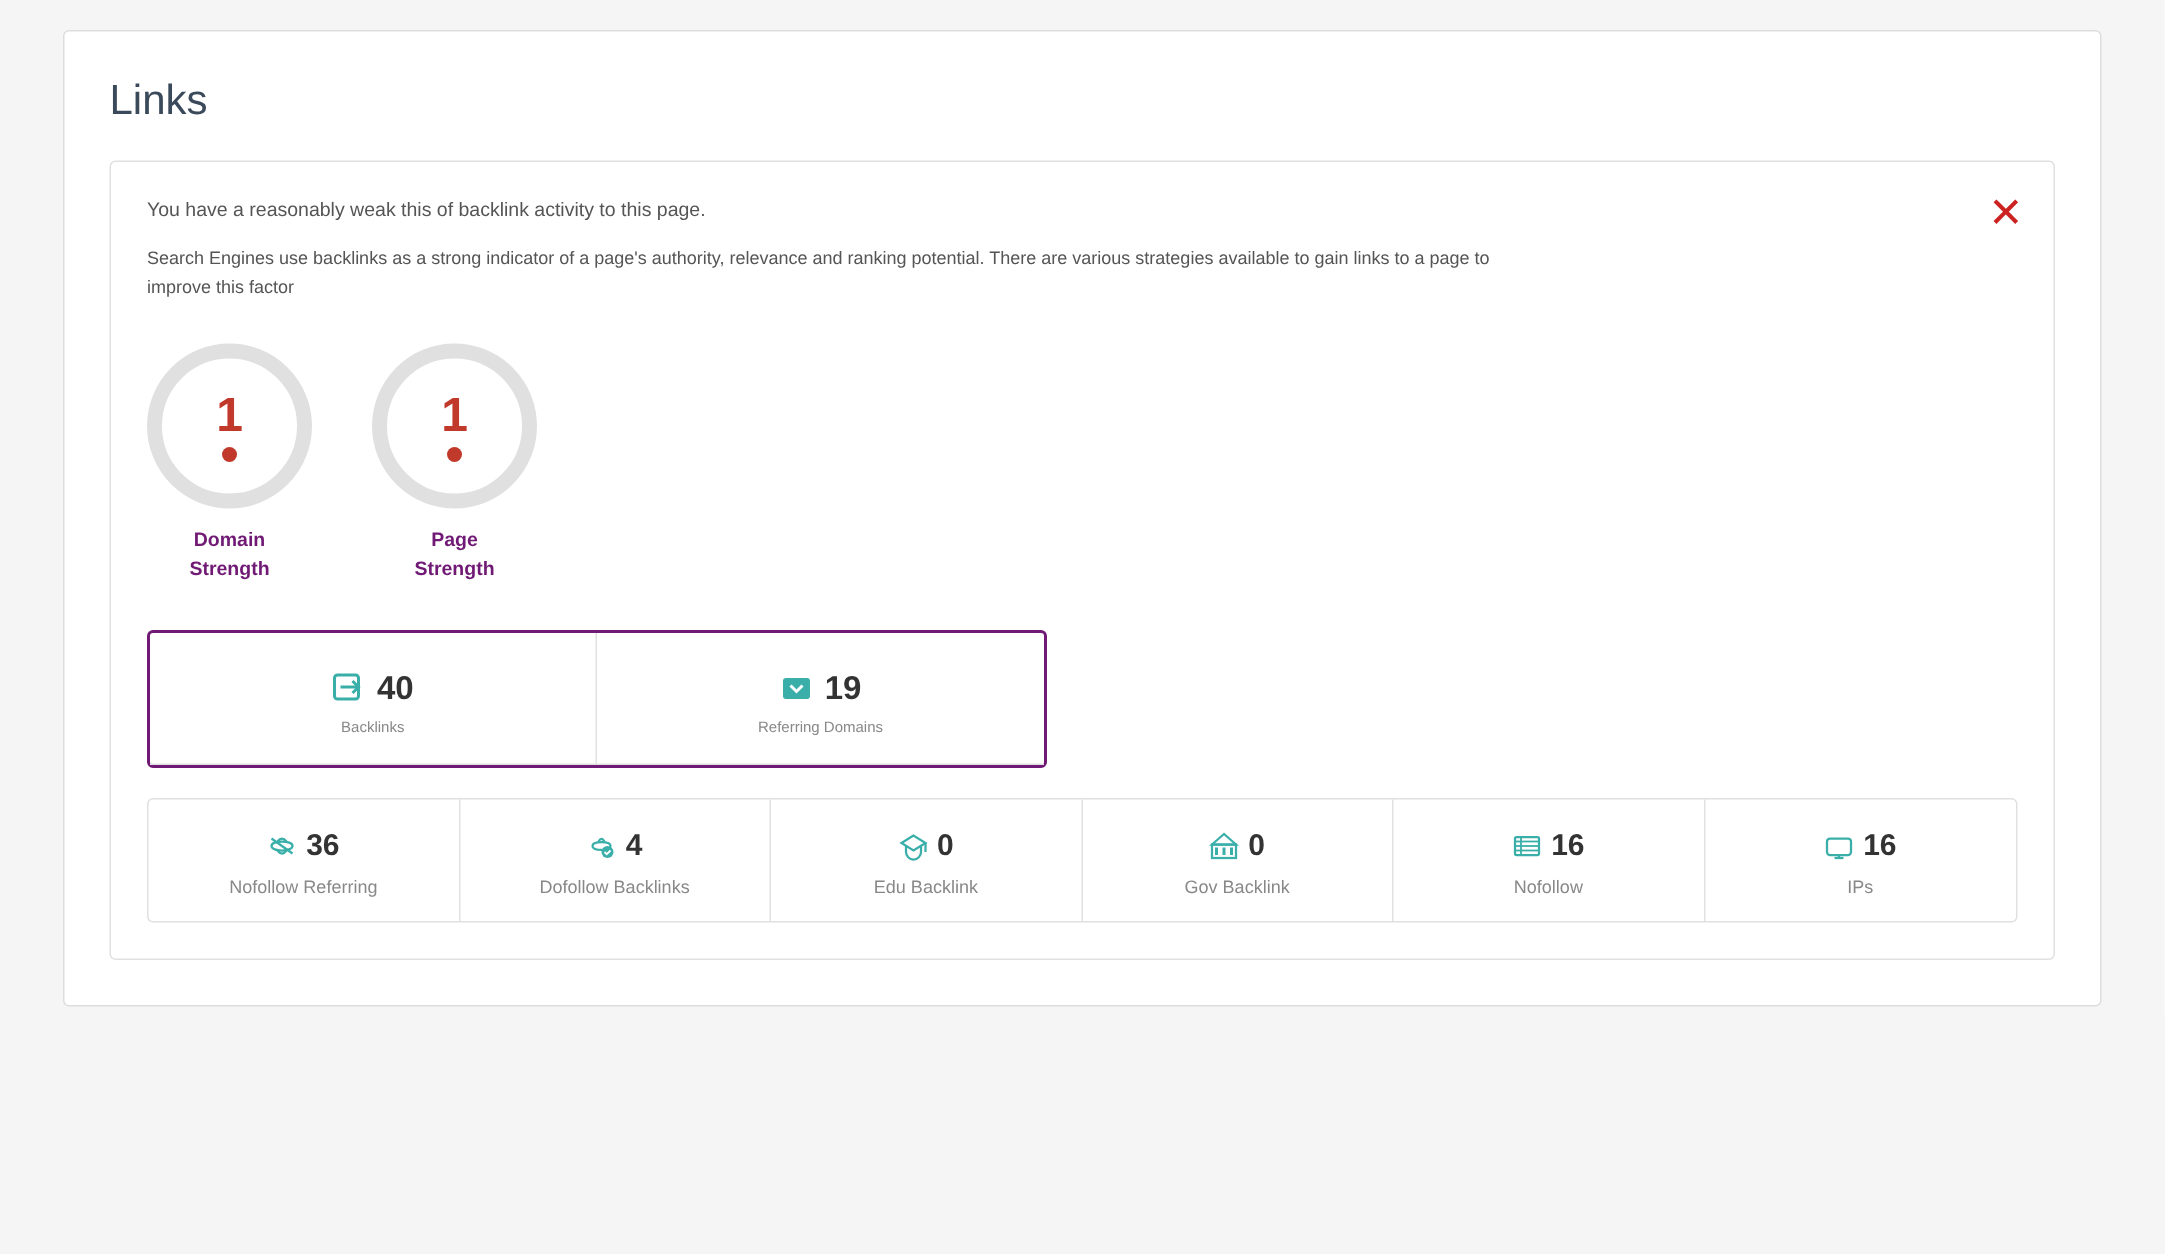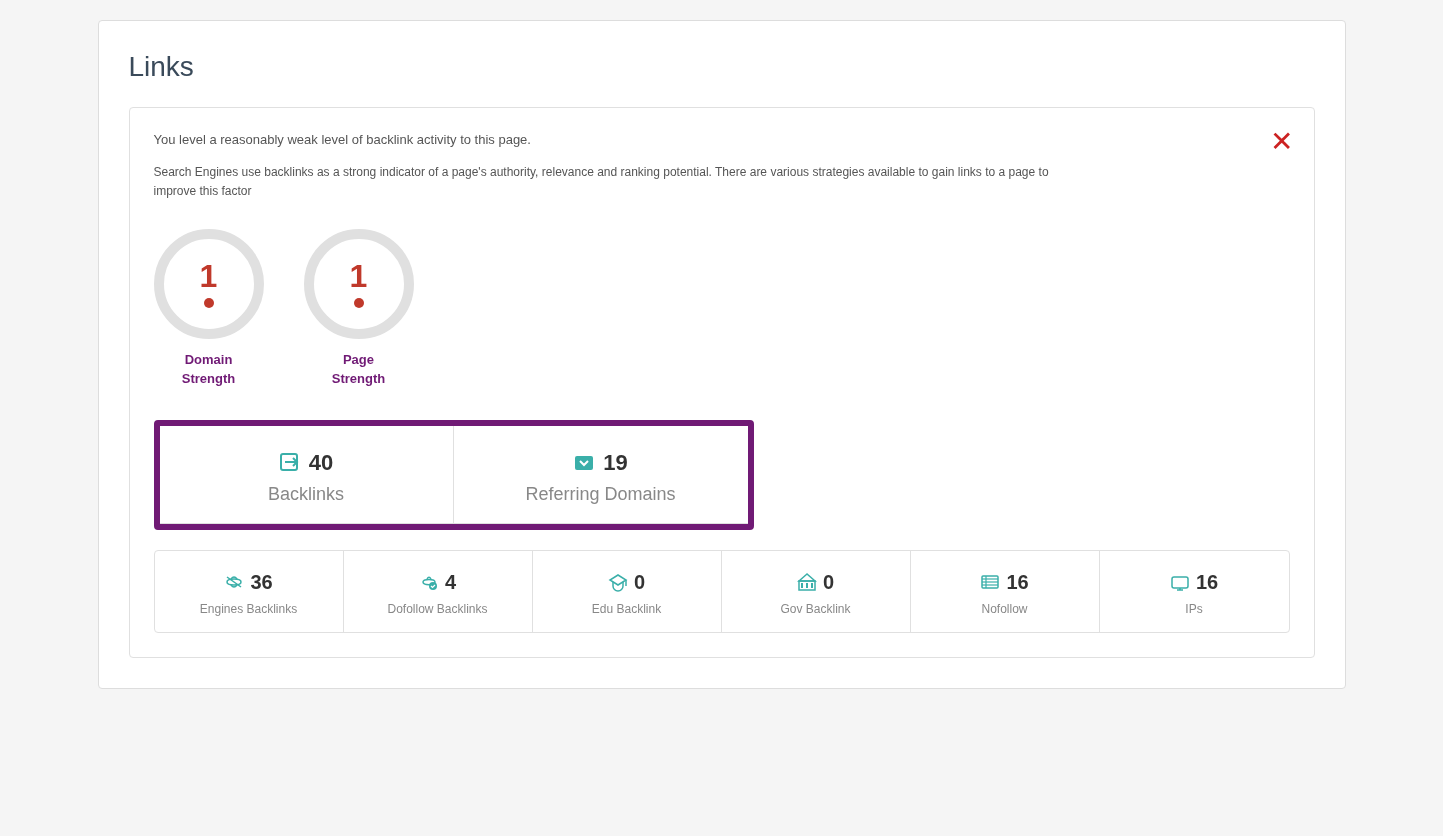--- a/index.html
+++ b/index.html
@@ -7,21 +7,21 @@
       background: #f5f5f5;
       font-family: 'Segoe UI', Arial, sans-serif;
       color: #333;
       min-height: 836px;
       display: flex;
       align-items: flex-start;
       justify-content: center;
       padding: 20px;
     }
     .page-wrapper {
-      width: 1248px;
+      width: 1359px;
       background: #fff;
       border: 1px solid #ddd;
       border-radius: 4px;
       padding: 30px 30px 30px 30px;
     }
     .page-title {
       font-size: 28px;
       font-weight: 400;
       color: #3a4a5a;
       margin-bottom: 24px;
@@ -103,21 +103,21 @@
     .gauge-label {
       font-size: 13px;
       font-weight: 700;
       color: #701a75;
       text-align: center;
       line-height: 1.4;
     }
     .metrics-grid {
       display: grid;
       grid-template-columns: 1fr 1fr;
-      border: 6px solid #701a75;
+      border: 2px solid #701a75;
       border-radius: 4px;
       margin-bottom: 20px;
       max-width: 600px;
     }
     .metric-cell {
       padding: 24px 20px 18px 20px;
       display: flex;
       flex-direction: column;
       align-items: center;
       justify-content: center;
@@ -136,21 +136,21 @@
     .metric-icon {
       color: #3aafa9;
       font-size: 20px;
     }
     .metric-number {
       font-size: 22px;
       font-weight: 600;
       color: #333;
     }
     .metric-label {
-      font-size: 18px;
+      font-size: 10px;
       color: #888;
       text-align: right;
     }
     .bottom-stats {
       display: grid;
       grid-template-columns: repeat(6, 1fr);
       border: 1px solid #e0e0e0;
       border-radius: 4px;
       margin-top: 0;
     }
@@ -192,21 +192,21 @@
   </style>
 </head>
 <body>
 
 <div class="page-wrapper">
   <h1 class="page-title">Links</h1>
 
   <div class="summary-card">
     <button class="close-btn">✕</button>
 
-    <div class="summary-subtitle">You level a reasonably weak level of backlink activity to this page.</div>
+    <div class="summary-subtitle">You have a reasonably weak this of backlink activity to this page.</div>
     <div class="summary-desc">
       <span>Search Engines use backlinks as a strong indicator of a page's authority, relevance and ranking potential. There are various strategies available to gain links to a page to improve this factor</span>
     </div>
 
     <div class="gauges-row">
       <div class="gauge-item">
         <div class="gauge-circle">
           <span class="gauge-value">1</span>
           <span class="gauge-dot"></span>
         </div>
@@ -256,21 +256,21 @@
           <span class="stat-icon icon-svg">
             <svg width="20" height="20" viewBox="0 0 20 20" fill="none" xmlns="http://www.w3.org/2000/svg">
               <path d="M3 10 C3 6,17 6,17 10 C17 14,3 14,3 10Z" stroke="#3aafa9" stroke-width="1.5" fill="none"></path>
               <path d="M7 7 Q10 3 13 7" stroke="#3aafa9" stroke-width="1.5" fill="none"></path>
               <path d="M7 13 Q10 17 13 13" stroke="#3aafa9" stroke-width="1.5" fill="none"></path>
               <line x1="3" y1="5" x2="17" y2="15" stroke="#3aafa9" stroke-width="1.5"></line>
             </svg>
           </span>
           <span class="stat-number">36</span>
         </div>
-        <div class="stat-label">Engines Backlinks</div>
+        <div class="stat-label">Nofollow Referring</div>
       </div>
 
       <div class="stat-cell">
         <div class="stat-top">
           <span class="stat-icon icon-svg">
             <svg width="20" height="20" viewBox="0 0 20 20" fill="none" xmlns="http://www.w3.org/2000/svg">
               <path d="M4 10 C4 6.5,16 6.5,16 10 C16 13.5,4 13.5,4 10Z" stroke="#3aafa9" stroke-width="1.5" fill="none"></path>
               <path d="M8 7 Q10 3.5 12 7" stroke="#3aafa9" stroke-width="1.5" fill="none"></path>
               <circle cx="14" cy="14" r="4" fill="#3aafa9"></circle>
               <path d="M12 14 l1.5 1.5 2.5-2.5" stroke="#fff" stroke-width="1.2" fill="none"></path>

